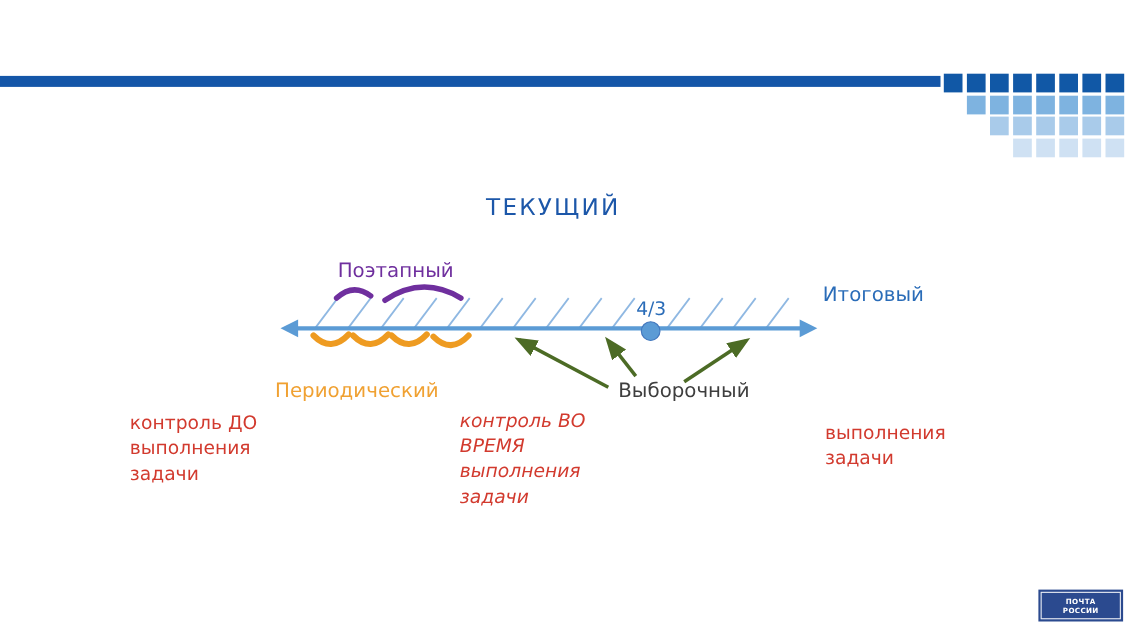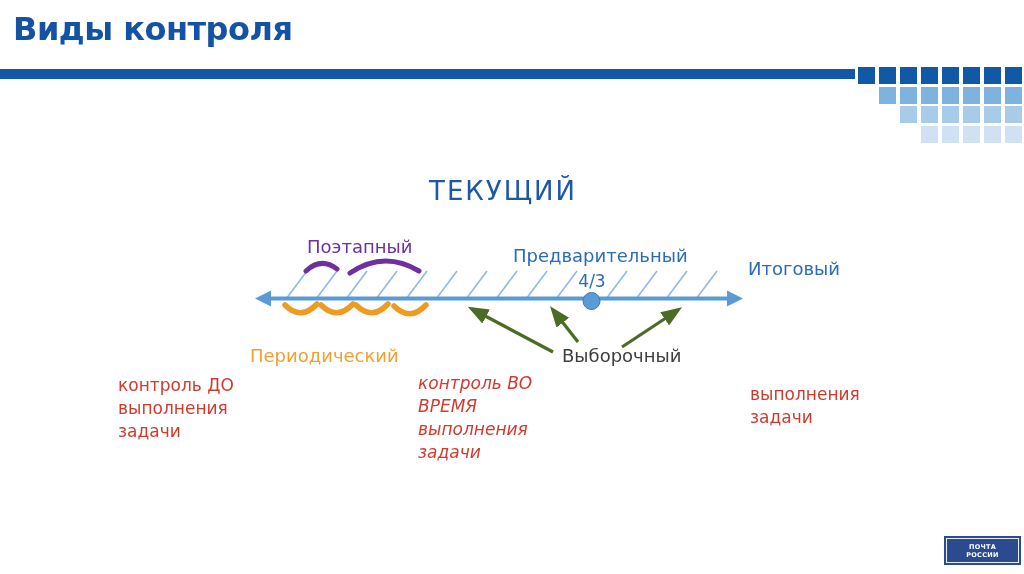--- a/index.html
+++ b/index.html
@@ -17,21 +17,21 @@
   .title{
     position:absolute;left:13px;top:10px;margin:0;
     font-size:32px;font-weight:800;letter-spacing:-0.5px;
     color:var(--title-blue);white-space:nowrap;
   }
   .band{position:absolute;left:0;top:69px;width:855px;height:10px;background:var(--band-blue);}
   .squares{position:absolute;left:858px;top:67px;width:166px;height:80px;}
   .sq{position:absolute;width:17px;height:17px;}
   .heading{
     position:absolute;left:403px;top:176px;width:200px;text-align:center;
-    font-size:26px;letter-spacing:2px;color:var(--heading-blue);white-space:nowrap;
+    font-size:21px;letter-spacing:2px;color:var(--heading-blue);white-space:nowrap;
   }
   .lbl{position:absolute;font-size:18px;white-space:nowrap;}
   .lbl-blue{color:var(--label-blue);}
   .lbl-preemptive{left:120px;top:253px;}
   .lbl-staged{left:307px;top:236px;color:var(--purple);}
   .lbl-preliminary{left:513px;top:245px;}
   .lbl-fraction{left:562px;top:271px;width:60px;text-align:center;font-size:17px;}
   .lbl-final{left:748px;top:258px;}
   .lbl-periodic{left:250px;top:345px;color:var(--orange-text);}
   .lbl-selective{left:562px;top:345px;color:var(--dark-text);}
@@ -55,21 +55,20 @@
     display:flex;flex-direction:column;align-items:center;justify-content:center;
   }
   .logo-line{color:#fff;font-size:6.5px;line-height:8px;font-weight:bold;letter-spacing:.3px;}
   .logo-eagle-svg{position:absolute;inset:0;}
 </style>
 </head>
 <body>
 
 <div class="slide">
 
-  <h1 class="title">Виды контроля</h1>
   <div class="band"></div>
   <div class="squares" id="squares">
       <div class="sq" style="left: 0px; top: 0px; background: rgb(17, 88, 166);"></div>
       <div class="sq" style="left: 21px; top: 0px; background: rgb(17, 88, 166);"></div>
       <div class="sq" style="left: 42px; top: 0px; background: rgb(17, 88, 166);"></div>
       <div class="sq" style="left: 63px; top: 0px; background: rgb(17, 88, 166);"></div>
       <div class="sq" style="left: 84px; top: 0px; background: rgb(17, 88, 166);"></div>
       <div class="sq" style="left: 105px; top: 0px; background: rgb(17, 88, 166);"></div>
       <div class="sq" style="left: 126px; top: 0px; background: rgb(17, 88, 166);"></div>
       <div class="sq" style="left: 147px; top: 0px; background: rgb(17, 88, 166);"></div>
@@ -140,21 +139,20 @@
     <circle class="dot" cx="591.5" cy="301" r="8.5"></circle>
 
     <g>
       <path class="green-arrow" d="M553,352 L472,309" marker-end="url(#ghead)"></path>
       <path class="green-arrow" d="M578,342 L553,310" marker-end="url(#ghead)"></path>
       <path class="green-arrow" d="M622,347 L678,310" marker-end="url(#ghead)"></path>
     </g>
   </svg>
 
   <div class="lbl lbl-staged">Поэтапный</div>
-  <div class="lbl lbl-blue lbl-preliminary">Предварительный</div>
   <div class="lbl lbl-blue lbl-fraction">4/3</div>
   <div class="lbl lbl-blue lbl-final">Итоговый</div>
   <div class="lbl lbl-selective">Выборочный</div>
   <div class="lbl lbl-periodic">Периодический</div>
 
   <div class="note note-before">
     <div>контроль ДО</div>
     <div>выполнения</div>
     <div>задачи</div>
   </div>

